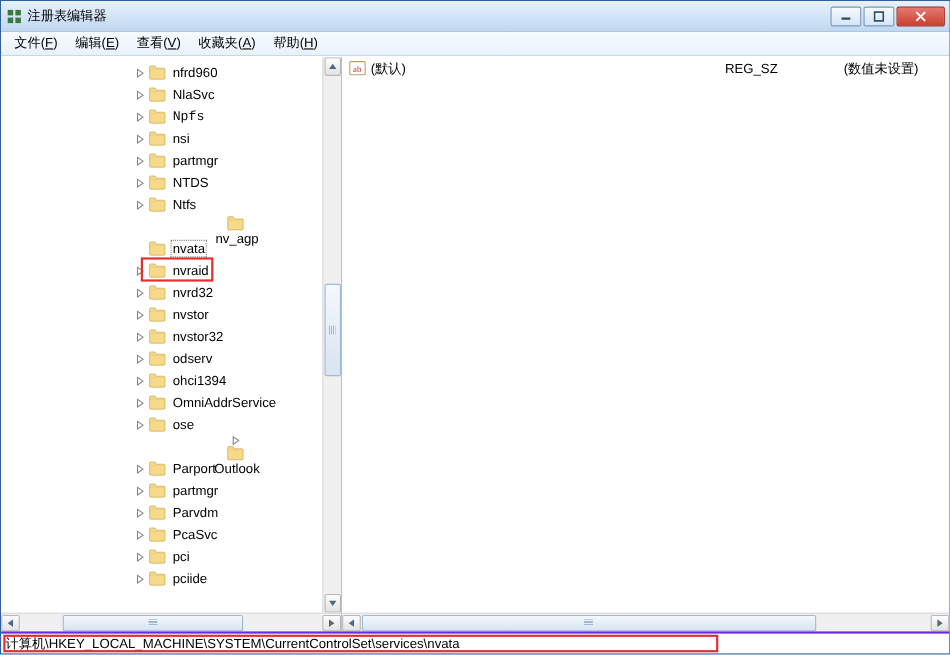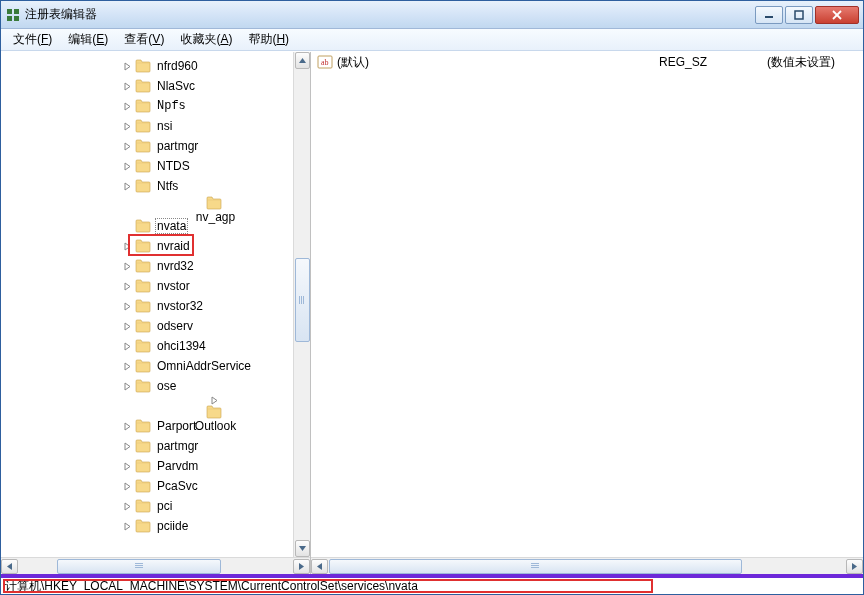--- a/index.html
+++ b/index.html
@@ -46,21 +46,21 @@
 .hscroll-track { flex: 1; height: 15px; position: relative; margin: 0 1px; }
 .hscroll-thumb { position: absolute; height: 15px; background: linear-gradient(to bottom, #f5f8fc, #d8e4f2); border: 1px solid #9eb8d8; border-radius: 2px; top: 0; }
 .hscroll-thumb::after { content: ''; position: absolute; left: 50%; top: 50%; transform: translate(-50%, -50%); width: 8px; height: 6px; background: repeating-linear-gradient(to bottom, #9eb8d8 0 1px, transparent 1px 2px); }
 
 .vscroll { position: absolute; right: 0; top: 0; bottom: 17px; width: 17px; background: #f0f0f0; border-left: 1px solid #dadada; display: flex; flex-direction: column; }
 .vscroll-btn { height: 17px; width: 15px; margin: 0 auto; background: linear-gradient(to bottom, #fdfdfd, #e3e3e3); border: 1px solid #b8b8b8; border-radius: 2px; display: flex; align-items: center; justify-content: center; cursor: pointer; }
 .vscroll-track { flex: 1; width: 15px; margin: 1px auto; position: relative; }
 .vscroll-thumb { position: absolute; width: 15px; background: linear-gradient(to bottom, #f5f8fc, #d8e4f2); border: 1px solid #9eb8d8; border-radius: 2px; left: 0; }
 .vscroll-thumb::after { content: ''; position: absolute; left: 50%; top: 50%; transform: translate(-50%, -50%); width: 6px; height: 8px; background: repeating-linear-gradient(to right, #9eb8d8 0 1px, transparent 1px 2px); }
 
-.statusbar { height: 20px; border-top: 4px solid #6d28d9; display: flex; align-items: center; padding: 0 4px; position: relative; }
+.statusbar { height: 20px; border-top: 2px solid #6d28d9; display: flex; align-items: center; padding: 0 4px; position: relative; }
 .statusbar-hl { position: absolute; border: 2px solid #e03030; pointer-events: none; }
 </style>
 </head>
 <body>
 
 <div class="window">
 
   <div class="titlebar">
     <span class="titlebar-icon">
       <svg viewBox="0 0 16 16">

